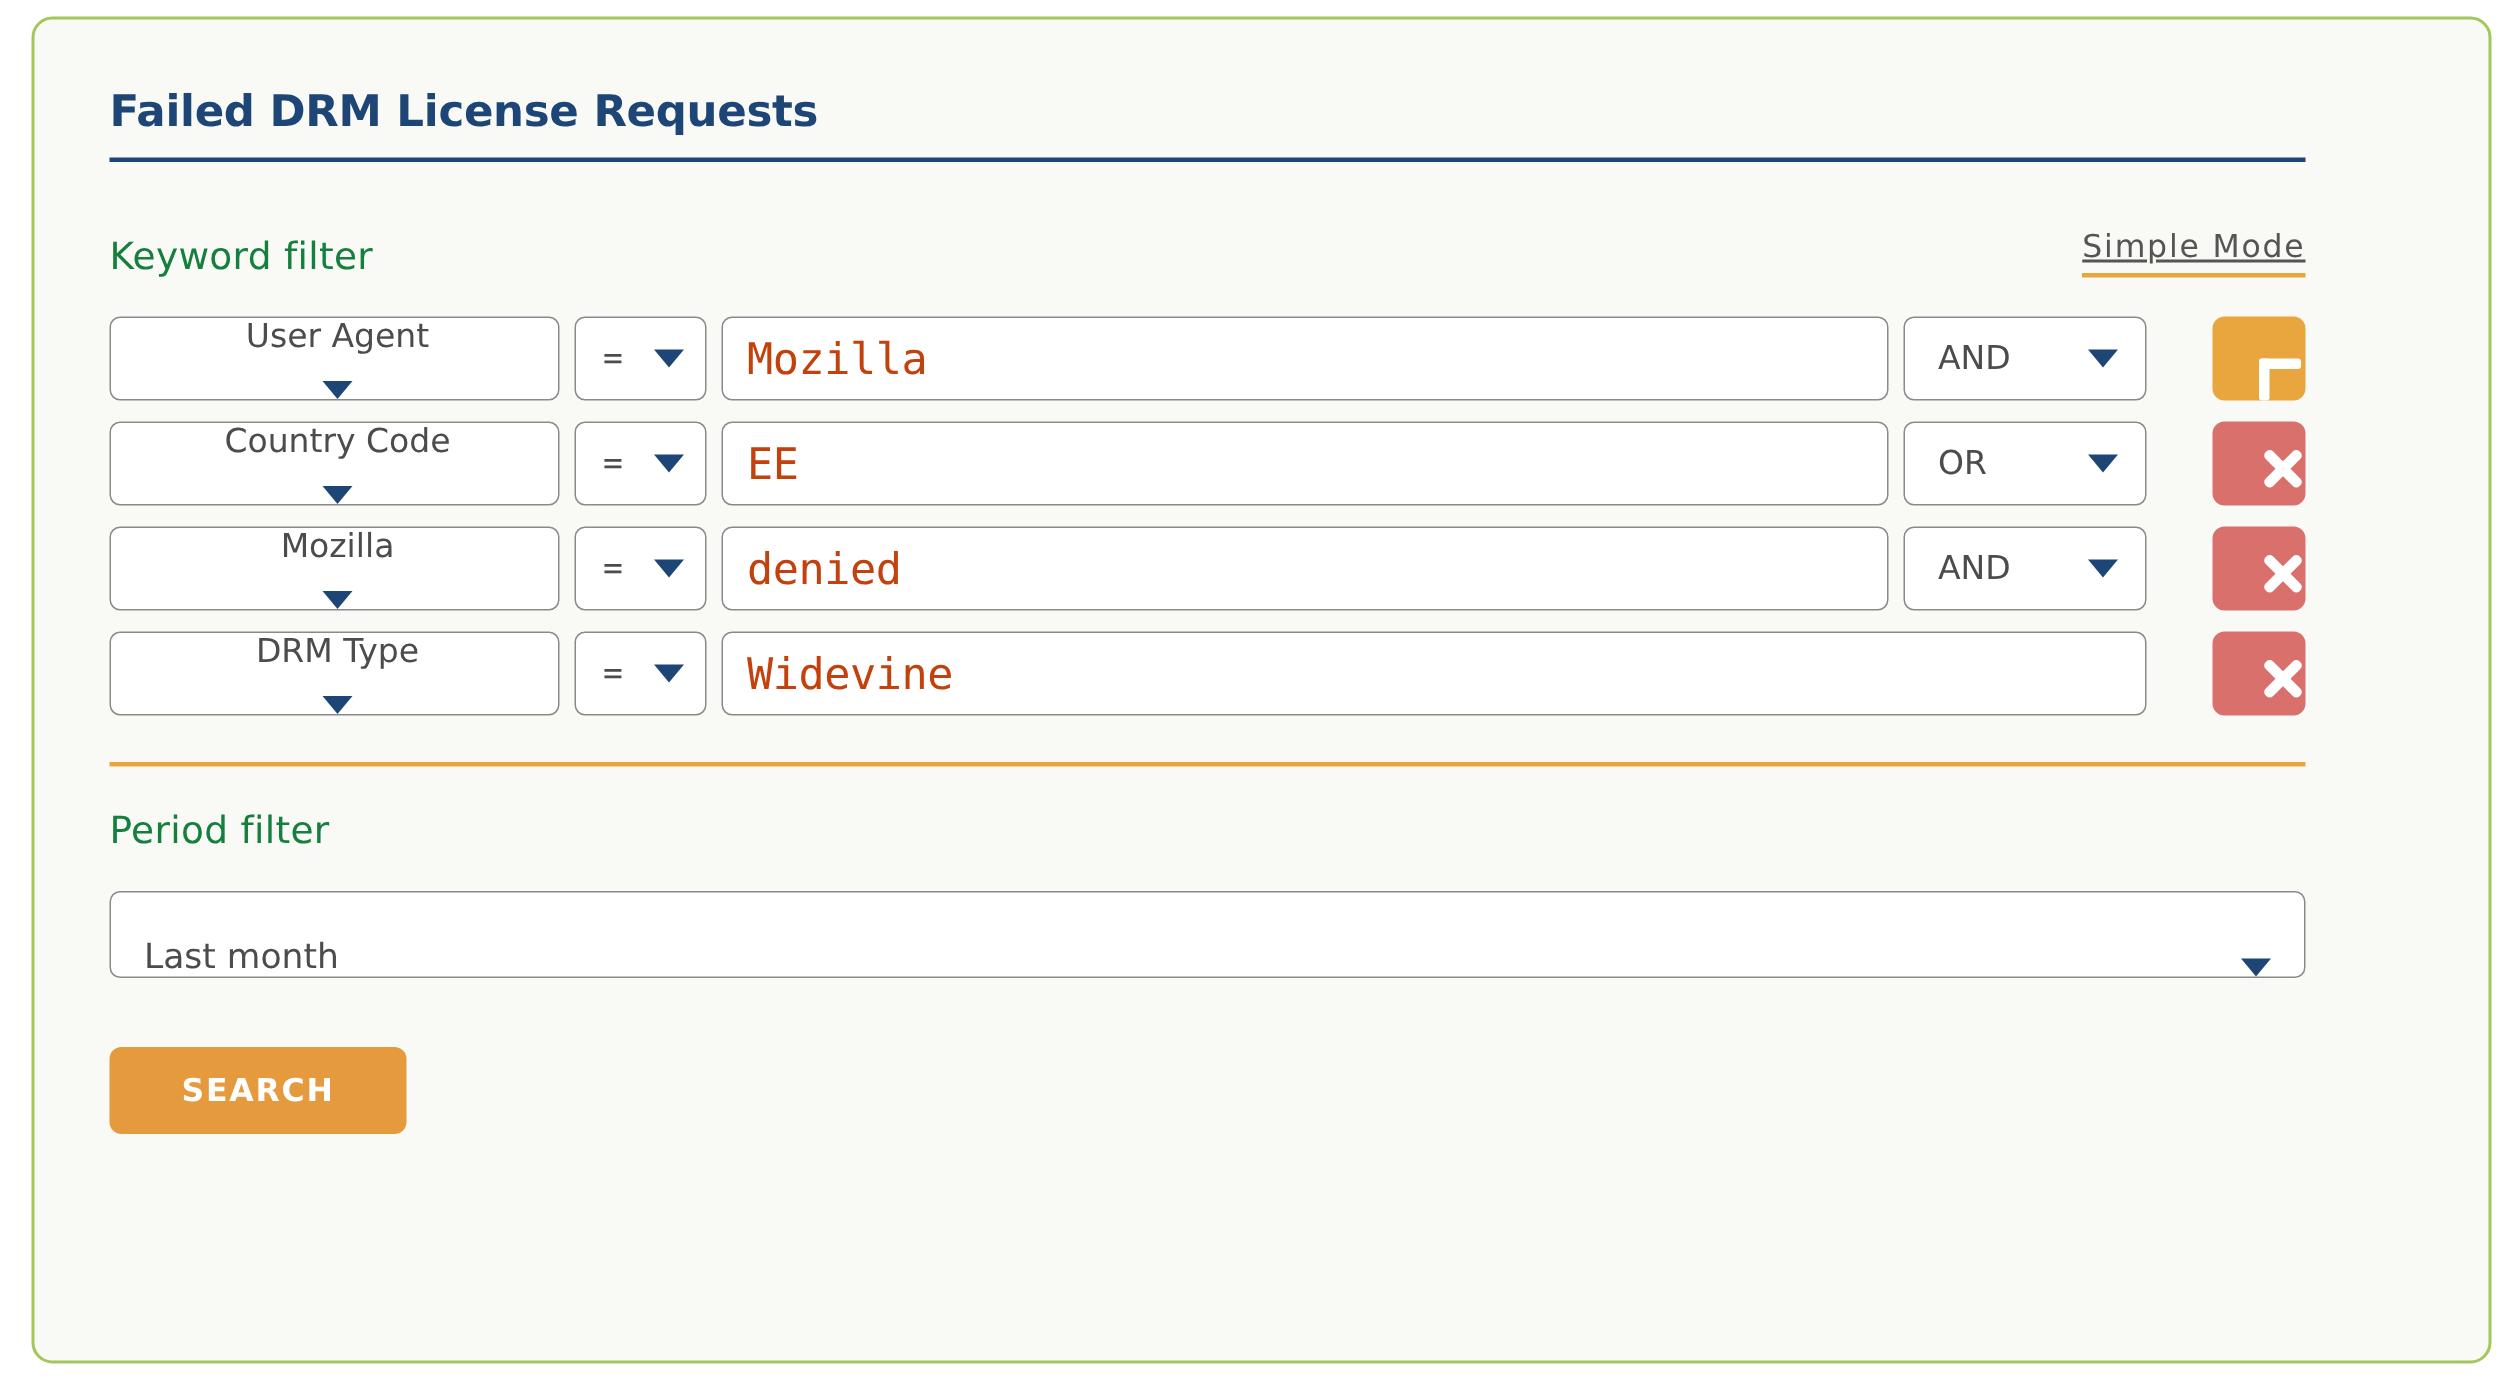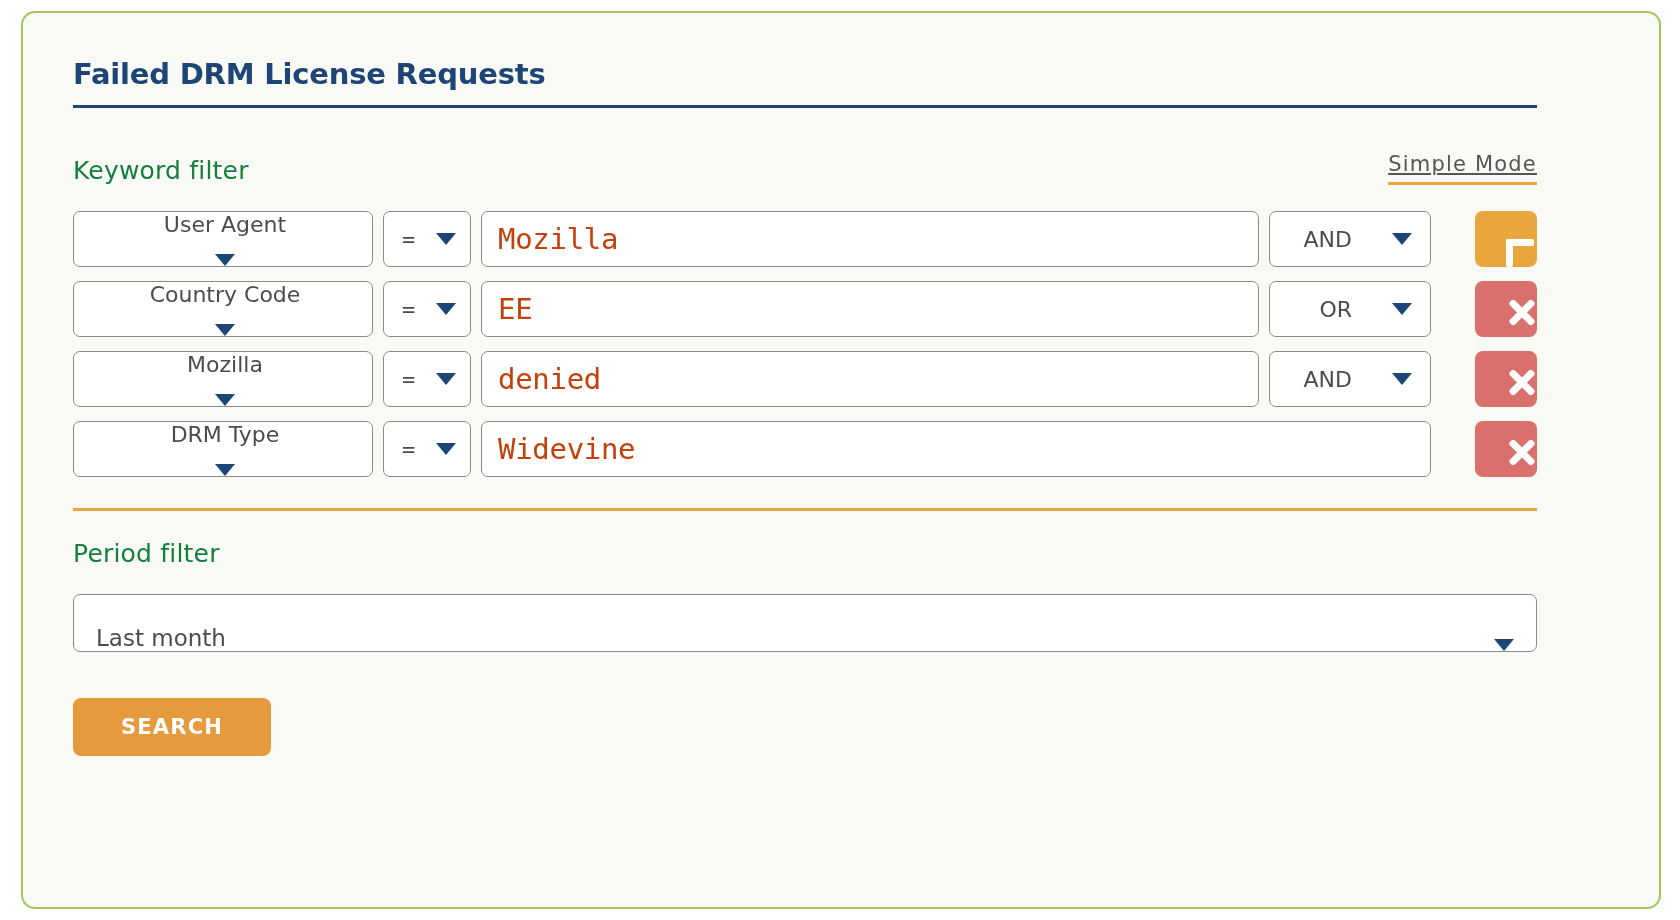--- a/index.html
+++ b/index.html
@@ -84,21 +84,21 @@
     border: 1.6px solid #8a8a8a;
     border-radius: 7px;
     display: flex;
     align-items: center;
     font-size: 22px;
     color: #4c4c4c;
   }
 
   .sel-field  { width: 300px; justify-content: space-between; padding: 0 18px 0 22px; flex-direction: column; }
   .sel-op     { width: 88px;  justify-content: space-between; padding: 0 14px 0 18px; }
-  .sel-logic  { width: 162px; justify-content: flex-end; padding: 0 18px 0 22px; gap: 40px; }
+  .sel-logic  { width: 162px; justify-content: space-between; padding: 0 18px 0 22px; gap: 40px; }
 
   .val-input {
     flex: 1;
     padding: 0 16px;
     font-family: "DejaVu Sans Mono", "Liberation Mono", monospace;
     font-size: 29px;
     color: #c2410c;
     letter-spacing: -0.3px;
   }
 

